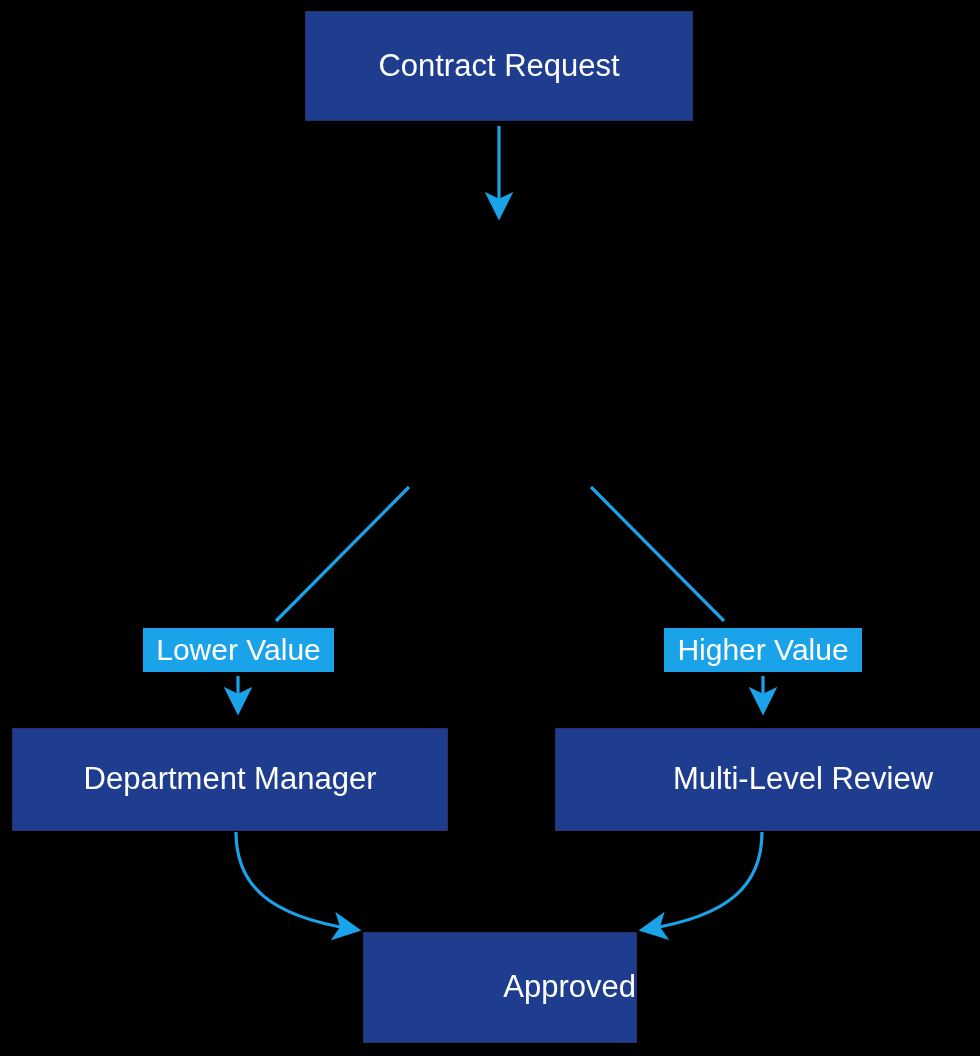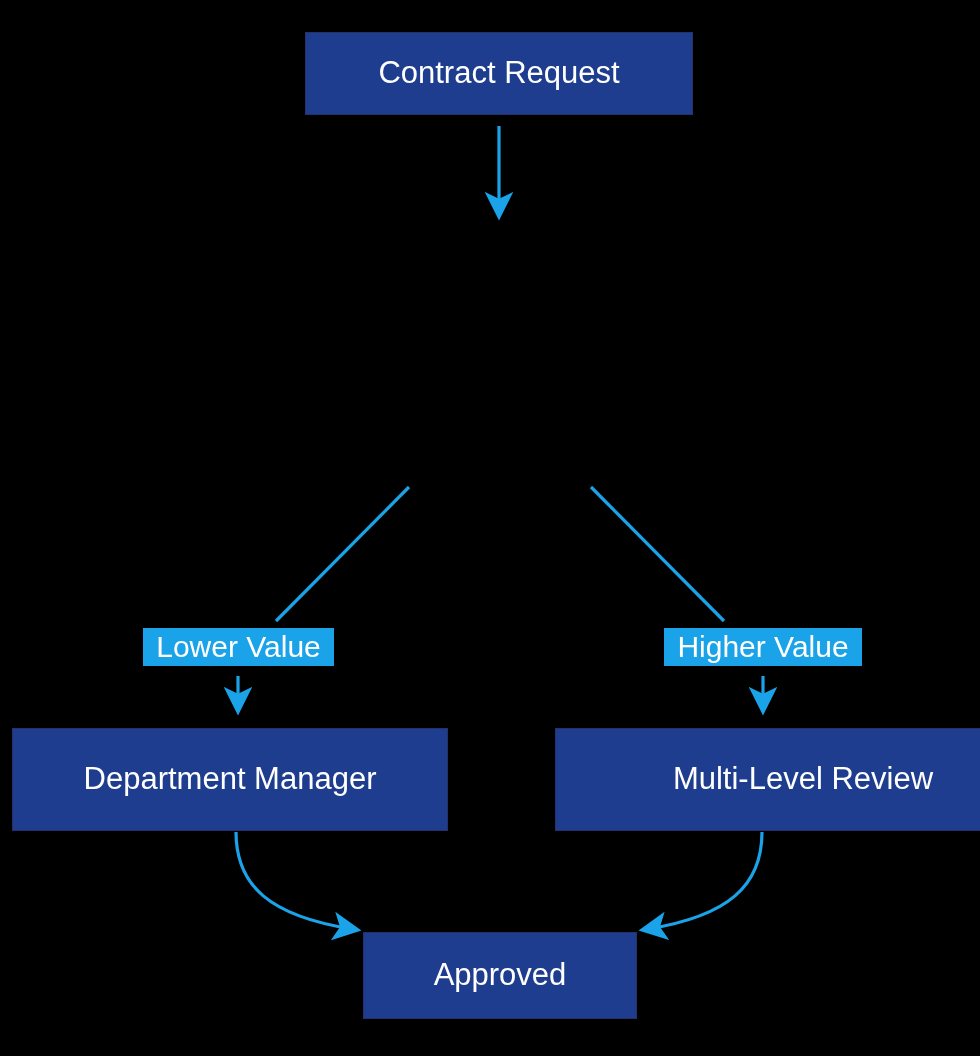--- a/index.html
+++ b/index.html
@@ -37,35 +37,35 @@
     border: 1px solid #26306b;
     text-align: center;
     line-height: 1.1;
     z-index: 3;
   }
   .node-label {
     display: block;
     white-space: nowrap;
   }
   #node-contract-request {
-    left: 305px; top: 11px; width: 388px; height: 83px;
+    left: 305px; top: 11px; width: 388px; height: 110px;
     font-size: 31px;
-    margin-top: 21px;
   }
   #node-department-manager {
     left: 12px; top: 728px; width: 436px; height: 103px;
     font-size: 31px;
   }
   #node-multi-level-review {
     left: 555px; top: 728px; width: 496px; height: 103px;
     font-size: 31px;
   }
   #node-approved {
-    left: 363px; top: 932px; width: 274px; height: 87px;
+    left: 363px; top: 932px; width: 274px; height: 111px;
     font-size: 31px;
+    justify-content: flex-end;
   }
   
   #node-value-threshold {
     position: absolute;
     left: 322px; top: 222px;
     width: 355px; height: 356px;
     z-index: 3;
   }
   #node-value-threshold .diamond-shape {
     position: absolute;
@@ -91,21 +91,21 @@
     box-sizing: border-box;
     display: flex;
     align-items: center;
     justify-content: center;
     background: #1aa3e8;
     color: #ffffff;
     font-size: 30px;
     white-space: nowrap;
     z-index: 5;
     padding: 16px 6px;
-    height: 38px;
+    height: 44px;
   }
   #edge-label-lower-value {
     left: 143px; top: 628px; width: 191px;
   }
   #edge-label-higher-value {
     left: 664px; top: 628px; width: 198px; align-items: center;
   }
 </style>
 </head>
 <body>

